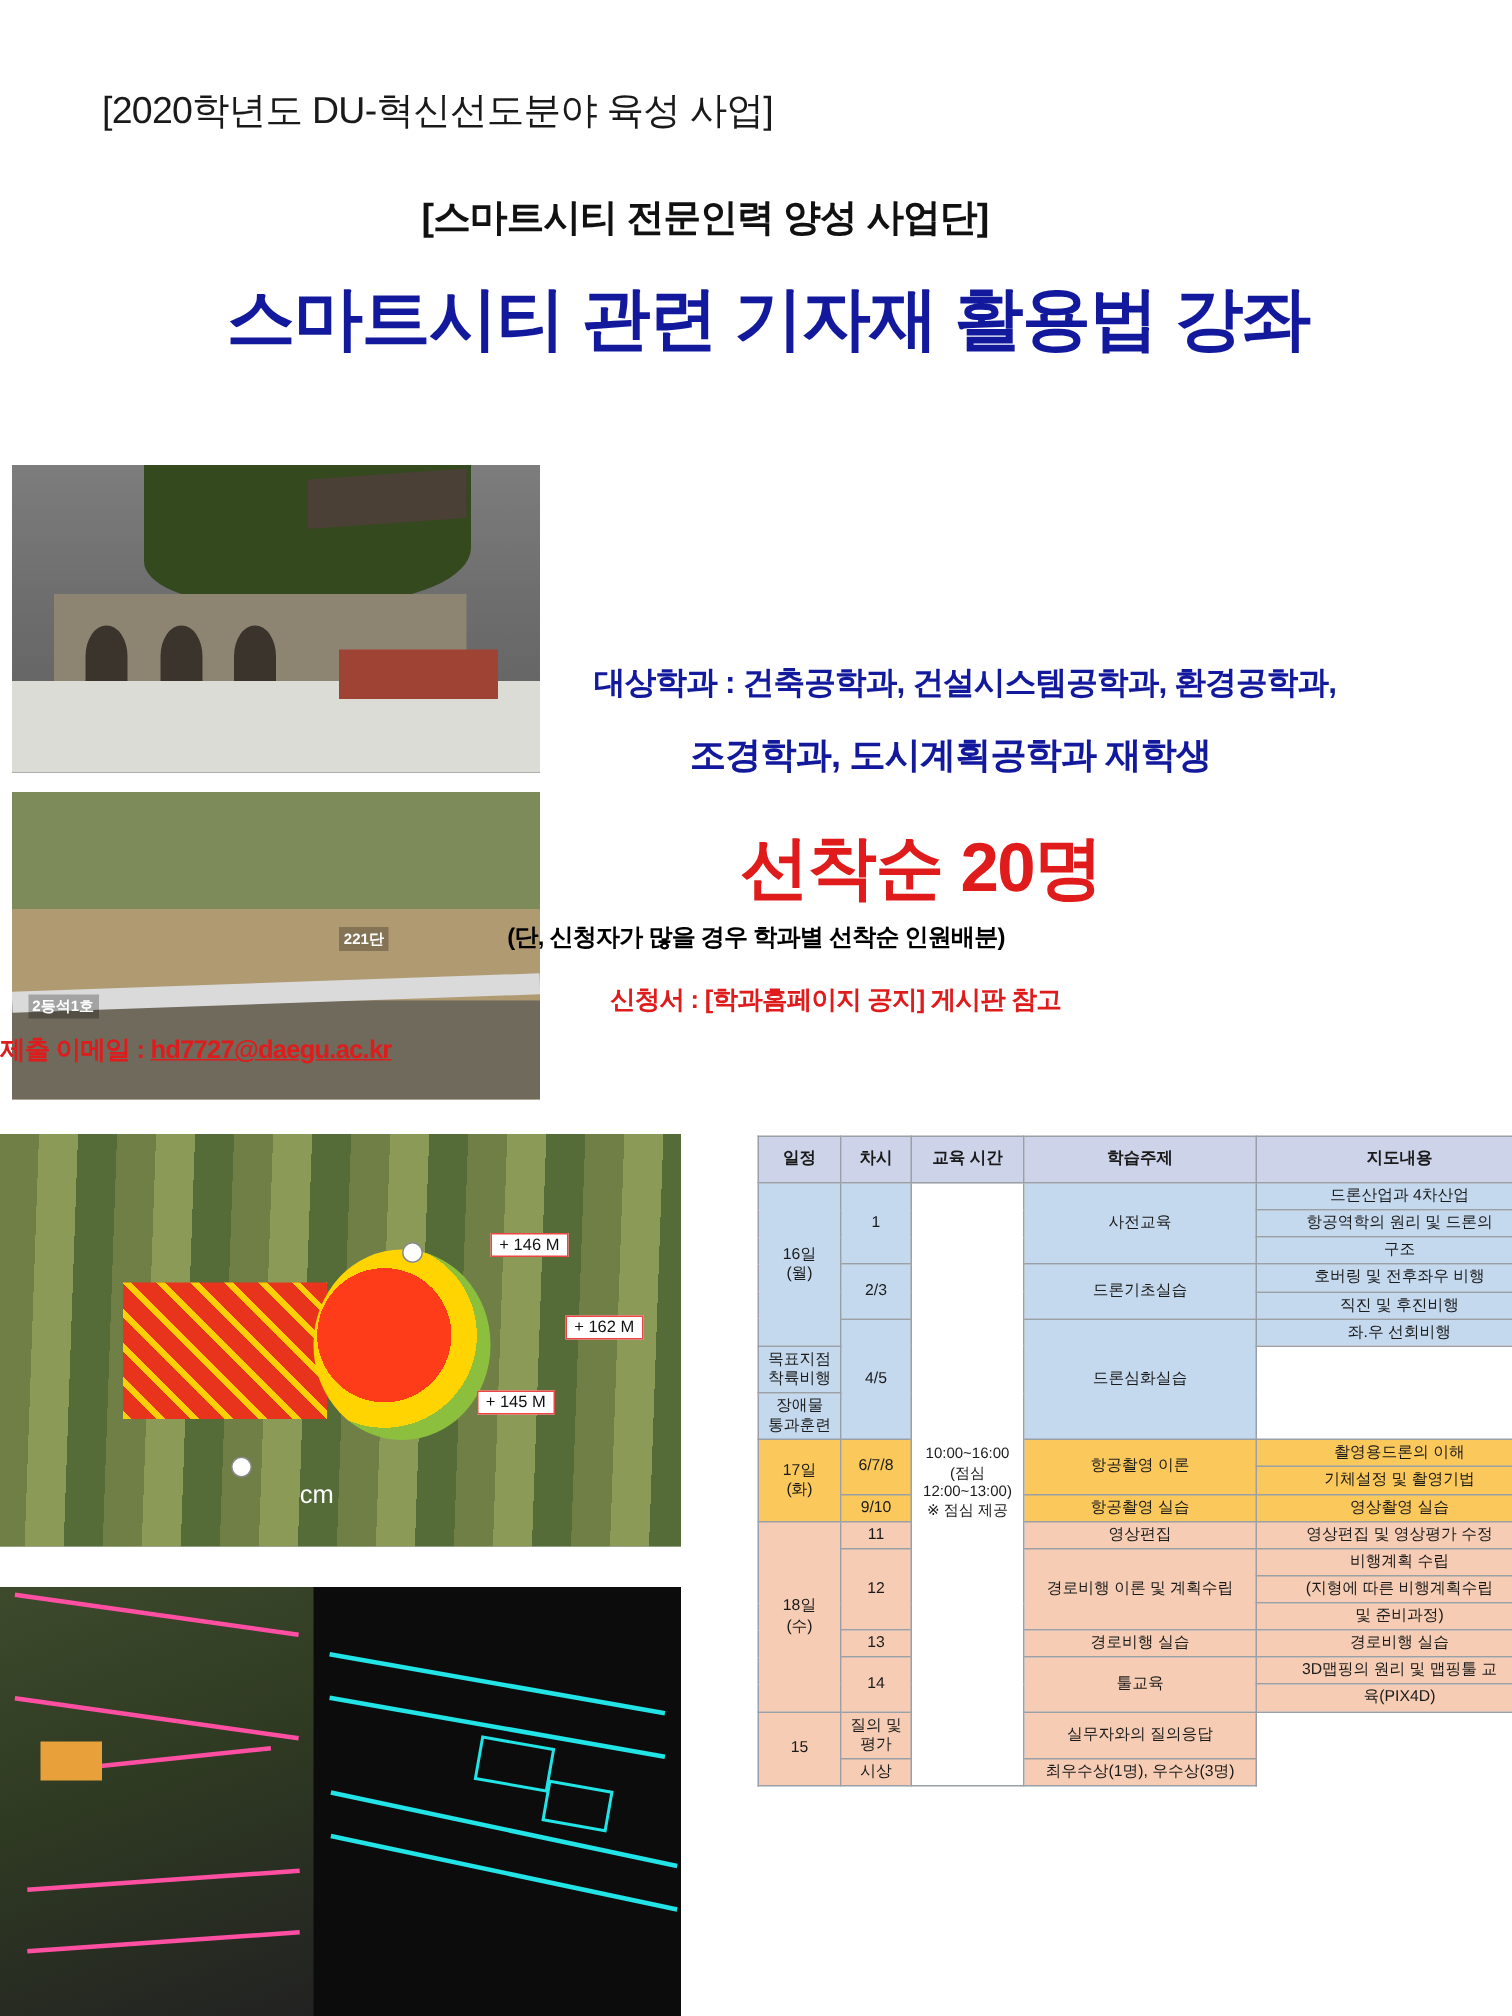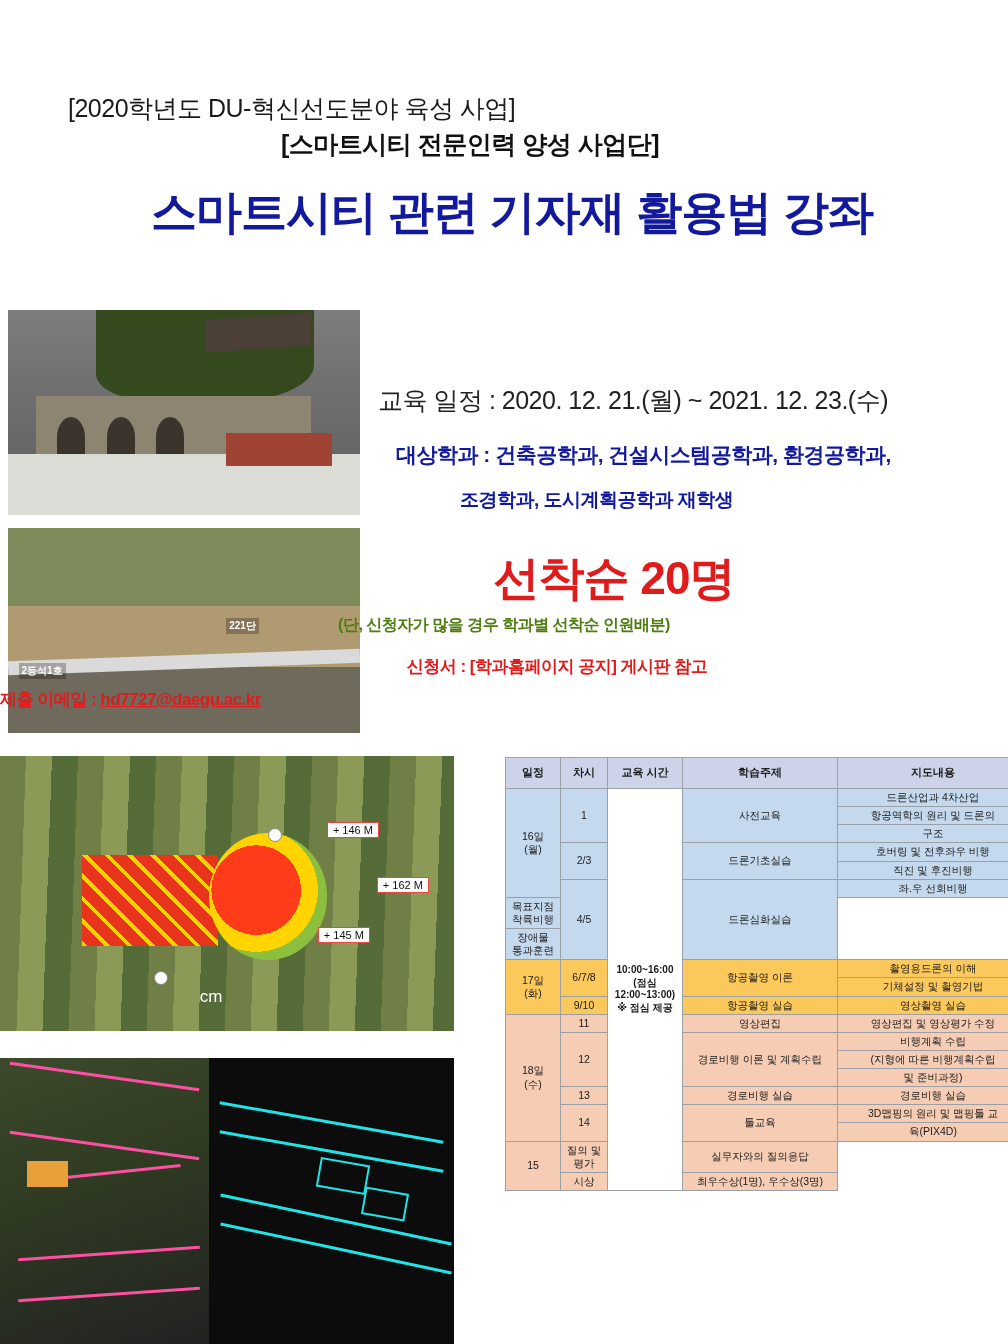--- a/index.html
+++ b/index.html
@@ -9,21 +9,21 @@
     font-family:"Liberation Sans","DejaVu Sans",sans-serif;
     color:#000;
     position:relative;
     overflow:hidden;
   }
   .poster{position:relative;width:1008px;height:1344px;}
 
   
   .line1{
     position:absolute;left:68px;top:57px;
-    font-size:25px;font-weight:500;letter-spacing:-0.5px;color:#1a1a1a;margin-top:35px;
+    font-size:25px;font-weight:500;letter-spacing:-0.5px;color:#1a1a1a;
   }
   .line2{
     position:absolute;left:0;top:128px;width:920px;text-align:center;
     font-size:25px;font-weight:bold;letter-spacing:-0.5px;color:#111;
     padding-left:20px;box-sizing:border-box;
   }
   .line3{
     position:absolute;left:0;top:182px;width:1008px;text-align:center;
     font-size:46px;font-weight:bold;letter-spacing:-1px;color:#12199c;
     padding-left:16px;box-sizing:border-box;
@@ -72,25 +72,25 @@
     background:linear-gradient(160deg,#3d4a2c 0%,#2f3a22 45%,#222 100%);}
   .cad-pink{position:absolute;background:#ff4fa3;}
   .cad-cyan{position:absolute;background:#22e3e6;}
   .cad-box{position:absolute;border:2px solid #22e3e6;}
   .cad-orange{position:absolute;background:#e8a13a;}
 
   
   .r-sched1{position:absolute;left:378px;top:336px;font-size:25px;color:#222;letter-spacing:-0.5px;}
   .r-sched2{position:absolute;left:378px;top:384px;font-size:25px;color:#222;letter-spacing:-0.5px;}
   .r-dept1{position:absolute;left:396px;top:441px;font-size:21px;font-weight:bold;color:#12199c;letter-spacing:-0.5px;}
-  .r-dept2{position:absolute;left:460px;top:487px;font-size:19px;font-weight:bold;color:#12199c;letter-spacing:-0.5px;}
+  .r-dept2{position:absolute;left:460px;top:487px;font-size:24px;font-weight:bold;color:#12199c;letter-spacing:-0.5px;}
   .r-first{position:absolute;left:0;top:548px;width:1008px;text-align:center;padding-left:220px;box-sizing:border-box;
      font-size:46px;font-weight:bold;color:#e01b1b;letter-spacing:-1px;}
   .r-note{position:absolute;left:0;top:615px;width:1008px;text-align:center;box-sizing:border-box;
-     font-size:16px;font-weight:bold;color:#4d7c0f;letter-spacing:-0.5px;}
+     font-size:16px;font-weight:bold;color:#000000;letter-spacing:-0.5px;}
   .r-apply{position:absolute;left:0;top:655px;width:878px;text-align:center;padding-left:236px;box-sizing:border-box;
      font-size:17px;font-weight:bold;color:#e01b1b;letter-spacing:-0.5px;}
   .r-email{position:absolute;left:0;top:688px;width:1004px;text-align:left;box-sizing:border-box;
      font-size:17px;font-weight:bold;color:#e01b1b;letter-spacing:-0.5px;}
   .r-email .mail{color:#e01b1b;text-decoration:underline;}
 
   
   .tbl-wrap{position:absolute;left:505px;top:757px;width:503px;height:559px;}
   table.sched{border-collapse:collapse;width:503px;font-size:10.5px;color:#1a1a1a;table-layout:fixed;}
   table.sched th,table.sched td{
@@ -102,21 +102,21 @@
   table.sched thead th{background:#cdd3e8;font-weight:bold;height:26px;font-size:11px;}
   .c-day{width:50px;}
   .c-no{width:42px;}
   .c-time{width:70px;background:#ffffff;}
   .c-topic{width:150px;}
   .c-detail{width:186px;}
   .bg-blue{background:#c5d9ee;}
   .bg-yellow{background:#fbc85b;}
   .bg-peach{background:#f6cdb4;}
   .bg-white{background:#ffffff;}
-  .time-cell{font-size:10px;line-height:1.45;font-weight:bold;}
+  .time-cell{font-size:10px;line-height:1.45;}
 </style>
 </head>
 <body>
 
 <div class="poster">
 
   <div class="line1">[2020학년도 DU-혁신선도분야 육성 사업]</div>
   <div class="line2">[스마트시티 전문인력 양성 사업단]</div>
   <div class="line3">스마트시티 관련 기자재 활용법 강좌</div>
 
@@ -165,21 +165,20 @@
     <div class="cad-cyan" style="left:48%;top:22%;width:50%;height:3px;transform:rotate(10deg);"></div>
     <div class="cad-cyan" style="left:48%;top:32%;width:50%;height:3px;transform:rotate(10deg);"></div>
     <div class="cad-cyan" style="left:48%;top:56%;width:52%;height:3px;transform:rotate(12deg);"></div>
     <div class="cad-cyan" style="left:48%;top:66%;width:52%;height:3px;transform:rotate(12deg);"></div>
     <div class="cad-box" style="left:70%;top:36%;width:46px;height:26px;transform:rotate(10deg);"></div>
     <div class="cad-box" style="left:80%;top:46%;width:40px;height:24px;transform:rotate(10deg);"></div>
     <div class="cad-pink" style="left:4%;top:68%;width:40%;height:3px;transform:rotate(-4deg);"></div>
     <div class="cad-pink" style="left:4%;top:82%;width:40%;height:3px;transform:rotate(-4deg);"></div>
   </div>
 
-  <div class="r-sched2">교육 일정 : 2020. 12. 21.(월) ~ 2021. 12. 23.(수)</div>
   <div class="r-dept1">대상학과 : 건축공학과, 건설시스템공학과, 환경공학과,</div>
   <div class="r-dept2">조경학과, 도시계획공학과 재학생</div>
   <div class="r-first">선착순 20명</div>
   <div class="r-note">(단, 신청자가 많을 경우 학과별 선착순 인원배분)</div>
   <div class="r-apply">신청서 : [학과홈페이지 공지] 게시판 참고</div>
   <div class="r-email">
     <span>제출 이메일 : </span><span class="mail">hd7727@daegu.ac.kr</span>
   </div>
 
   <div class="tbl-wrap">

